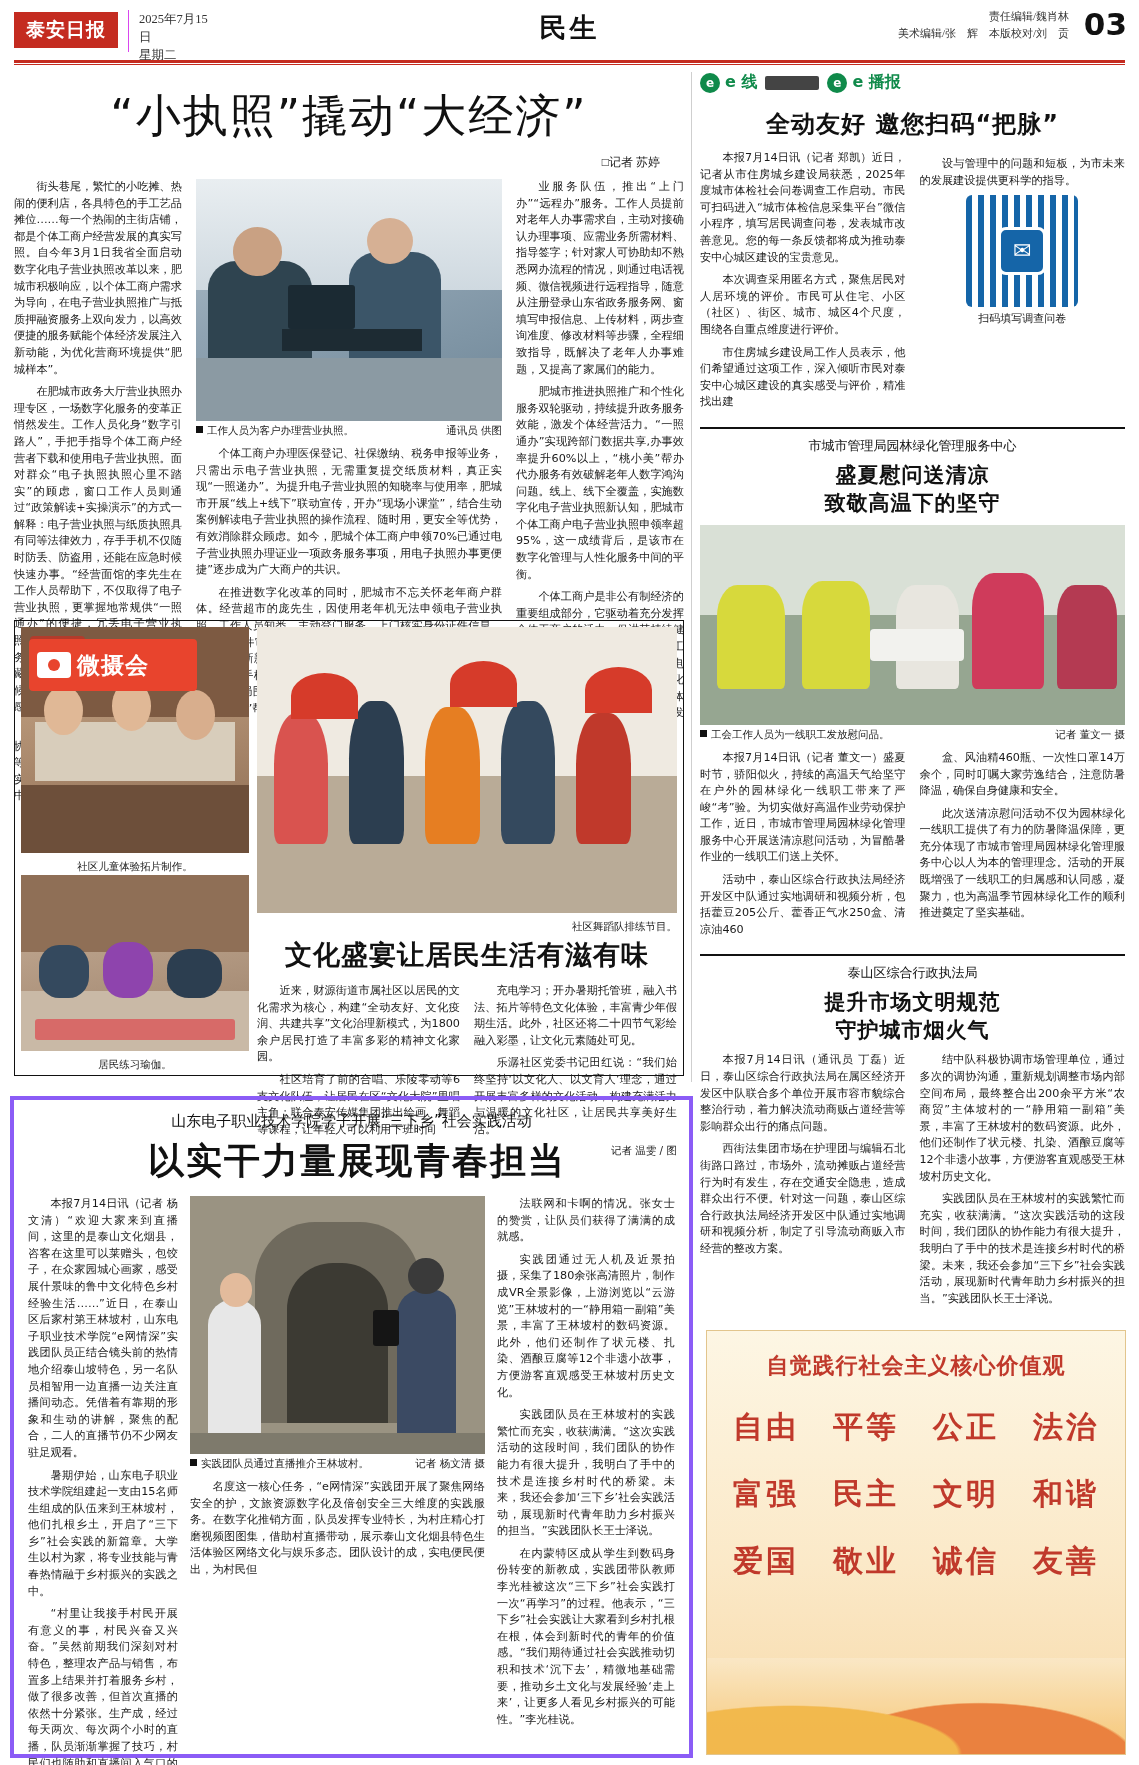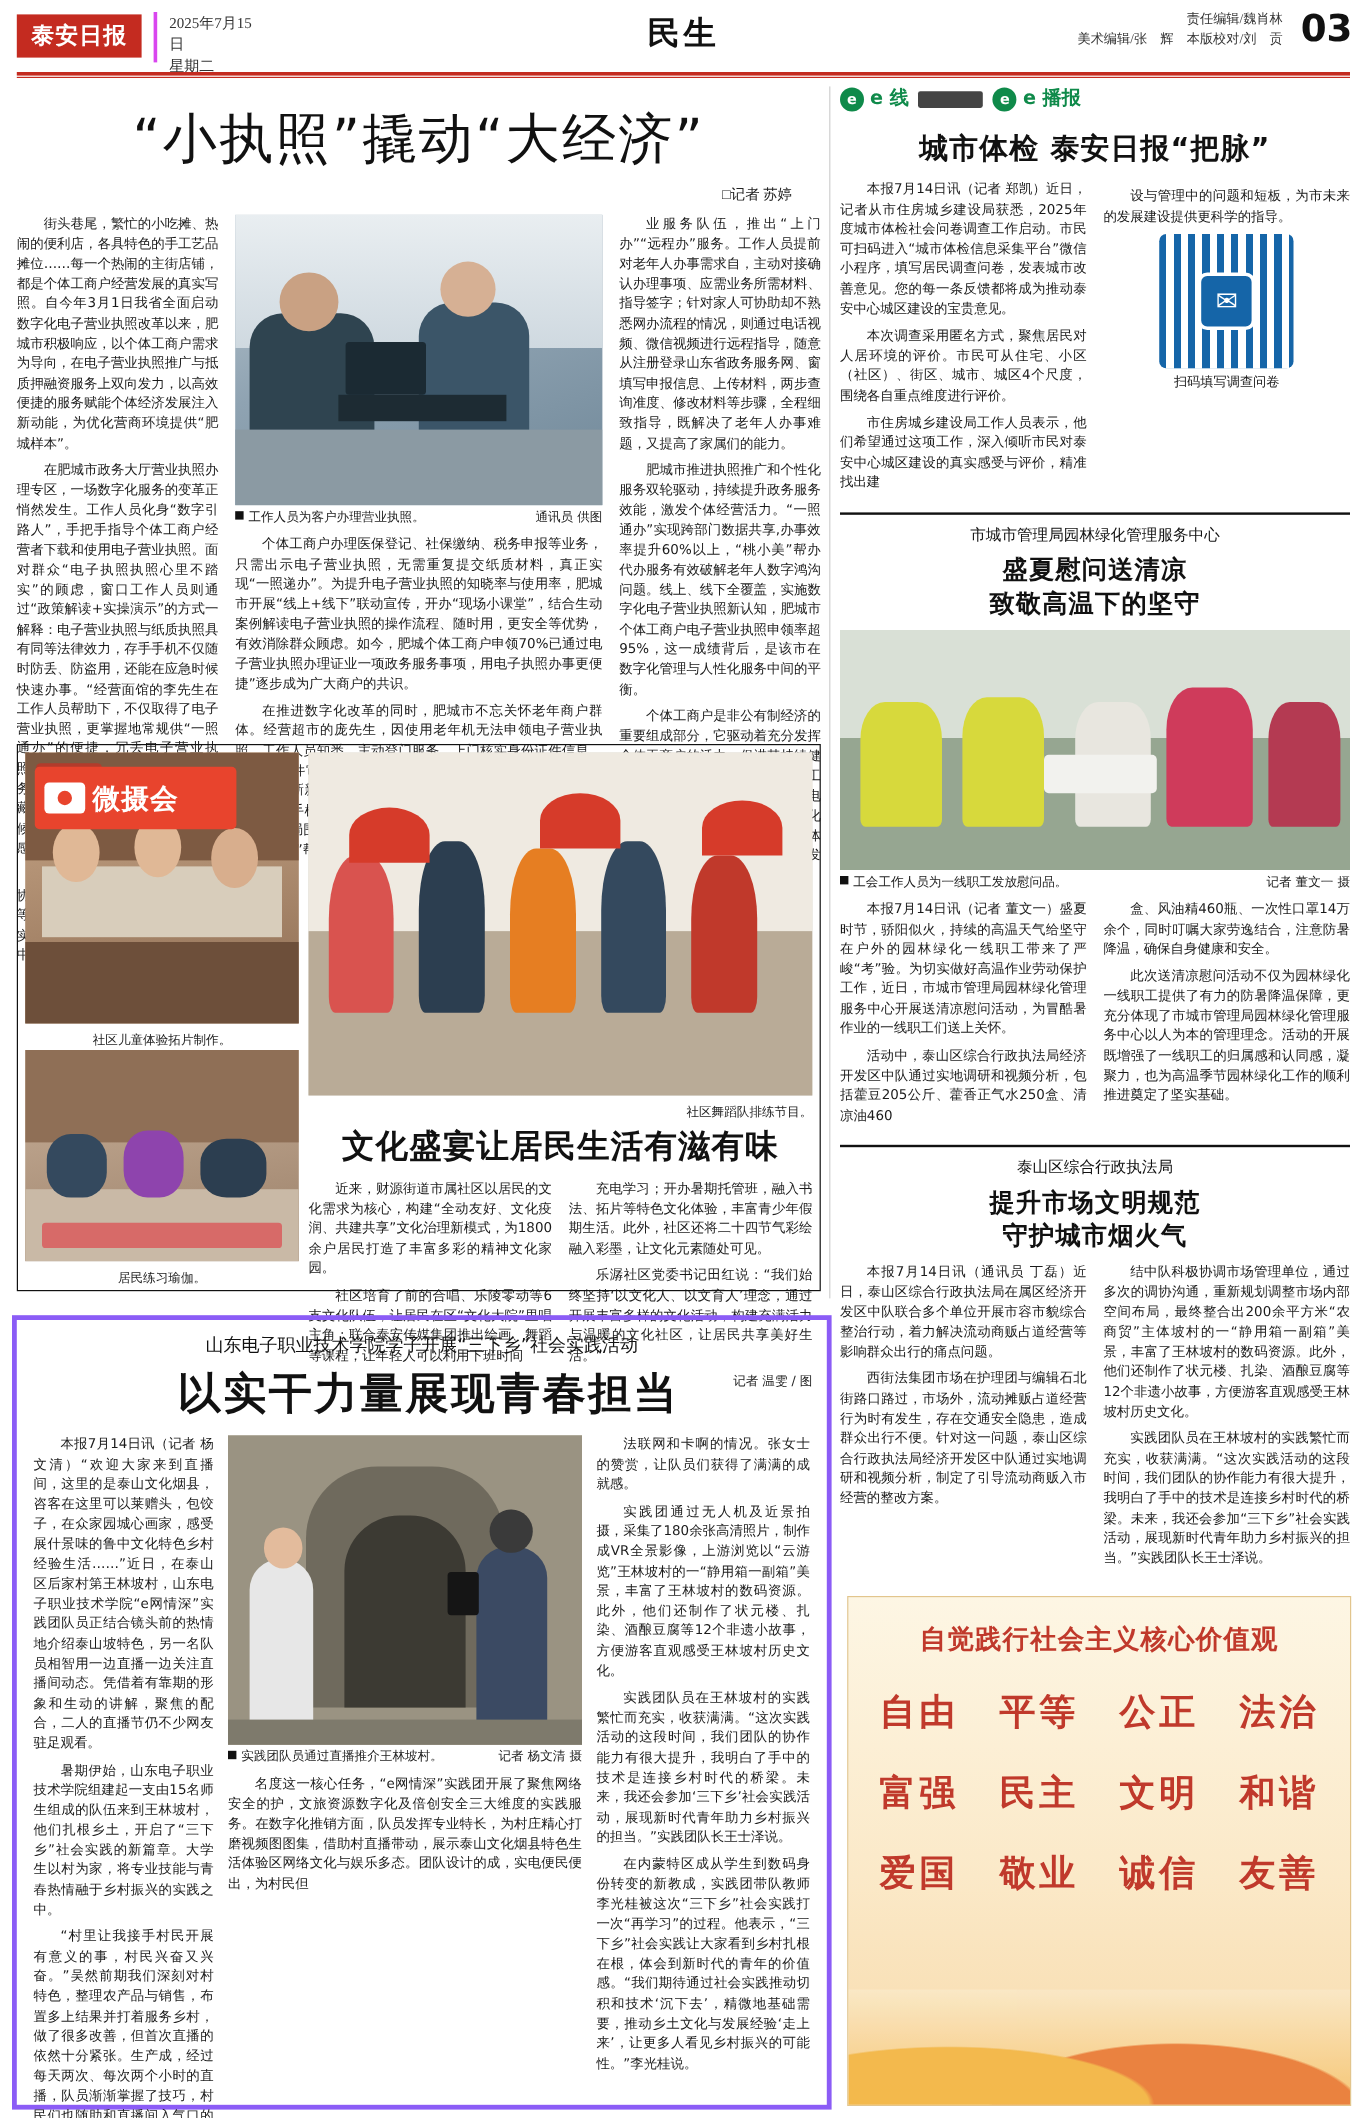--- a/index.html
+++ b/index.html
@@ -14,21 +14,21 @@
   }
   .page { position:relative; width:1139px; height:1583px; }
 
   
   .masthead { position:absolute; left:0; top:0; width:1139px; height:60px; }
   .logo-box {
     position:absolute; left:14px; top:12px; width:104px; height:36px;
     background:#c42b20; color:#fff; display:flex; align-items:center; justify-content:center;
     font-family:"DejaVu Sans", sans-serif; font-weight:bold; font-size:19px; letter-spacing:1px;
   }
-  .date-box { position:absolute; left:128px; top:10px; width:92px; height:42px; border-left:3px solid #d946ef; padding-left:10px; }
+  .date-box { position:absolute; left:128px; top:10px; width:92px; height:42px; border-left:1px solid #d946ef; padding-left:10px; }
   .date-box .d1 { font-size:12.5px; color:#333; line-height:18px; }
   .date-box .d2 { font-size:12.5px; color:#333; line-height:18px; }
   .section-title {
     position:absolute; left:0; top:10px; width:1139px; text-align:center;
     font-family:"DejaVu Sans", sans-serif; font-weight:bold; font-size:27px; letter-spacing:3px; color:#111;
   }
   .credits { position:absolute; right:70px; top:8px; text-align:right; font-size:11px; color:#333; line-height:17px; }
   .credits .c-line { white-space:nowrap; }
   .pagenum {
     position:absolute; right:12px; top:6px; font-family:"DejaVu Sans", sans-serif;
@@ -294,21 +294,21 @@
         <span class="circ">e</span>
         <span>e 线</span>
       </span>
       <span class="bar"></span>
       <span class="pill">
         <span class="circ">e</span>
         <span>e 播报</span>
       </span>
     </div>
 
-    <div class="rhead">城市体检 泰安日报“把脉”</div>
+    <div class="rhead">全动友好 邀您扫码“把脉”</div>
 
     <div style="display:flex;gap:14px">
       <div style="flex:1">
         <div class="ptext">
           <p>本报7月14日讯（记者 郑凯）近日，记者从市住房城乡建设局获悉，2025年度城市体检社会问卷调查工作启动。市民可扫码进入“城市体检信息采集平台”微信小程序，填写居民调查问卷，发表城市改善意见。您的每一条反馈都将成为推动泰安中心城区建设的宝贵意见。</p>
           <p>本次调查采用匿名方式，聚焦居民对人居环境的评价。市民可从住宅、小区（社区）、街区、城市、城区4个尺度，围绕各自重点维度进行评价。</p>
           <p>市住房城乡建设局工作人员表示，他们希望通过这项工作，深入倾听市民对泰安中心城区建设的真实感受与评价，精准找出建</p>
         </div>
       </div>
       <div style="flex:1">

